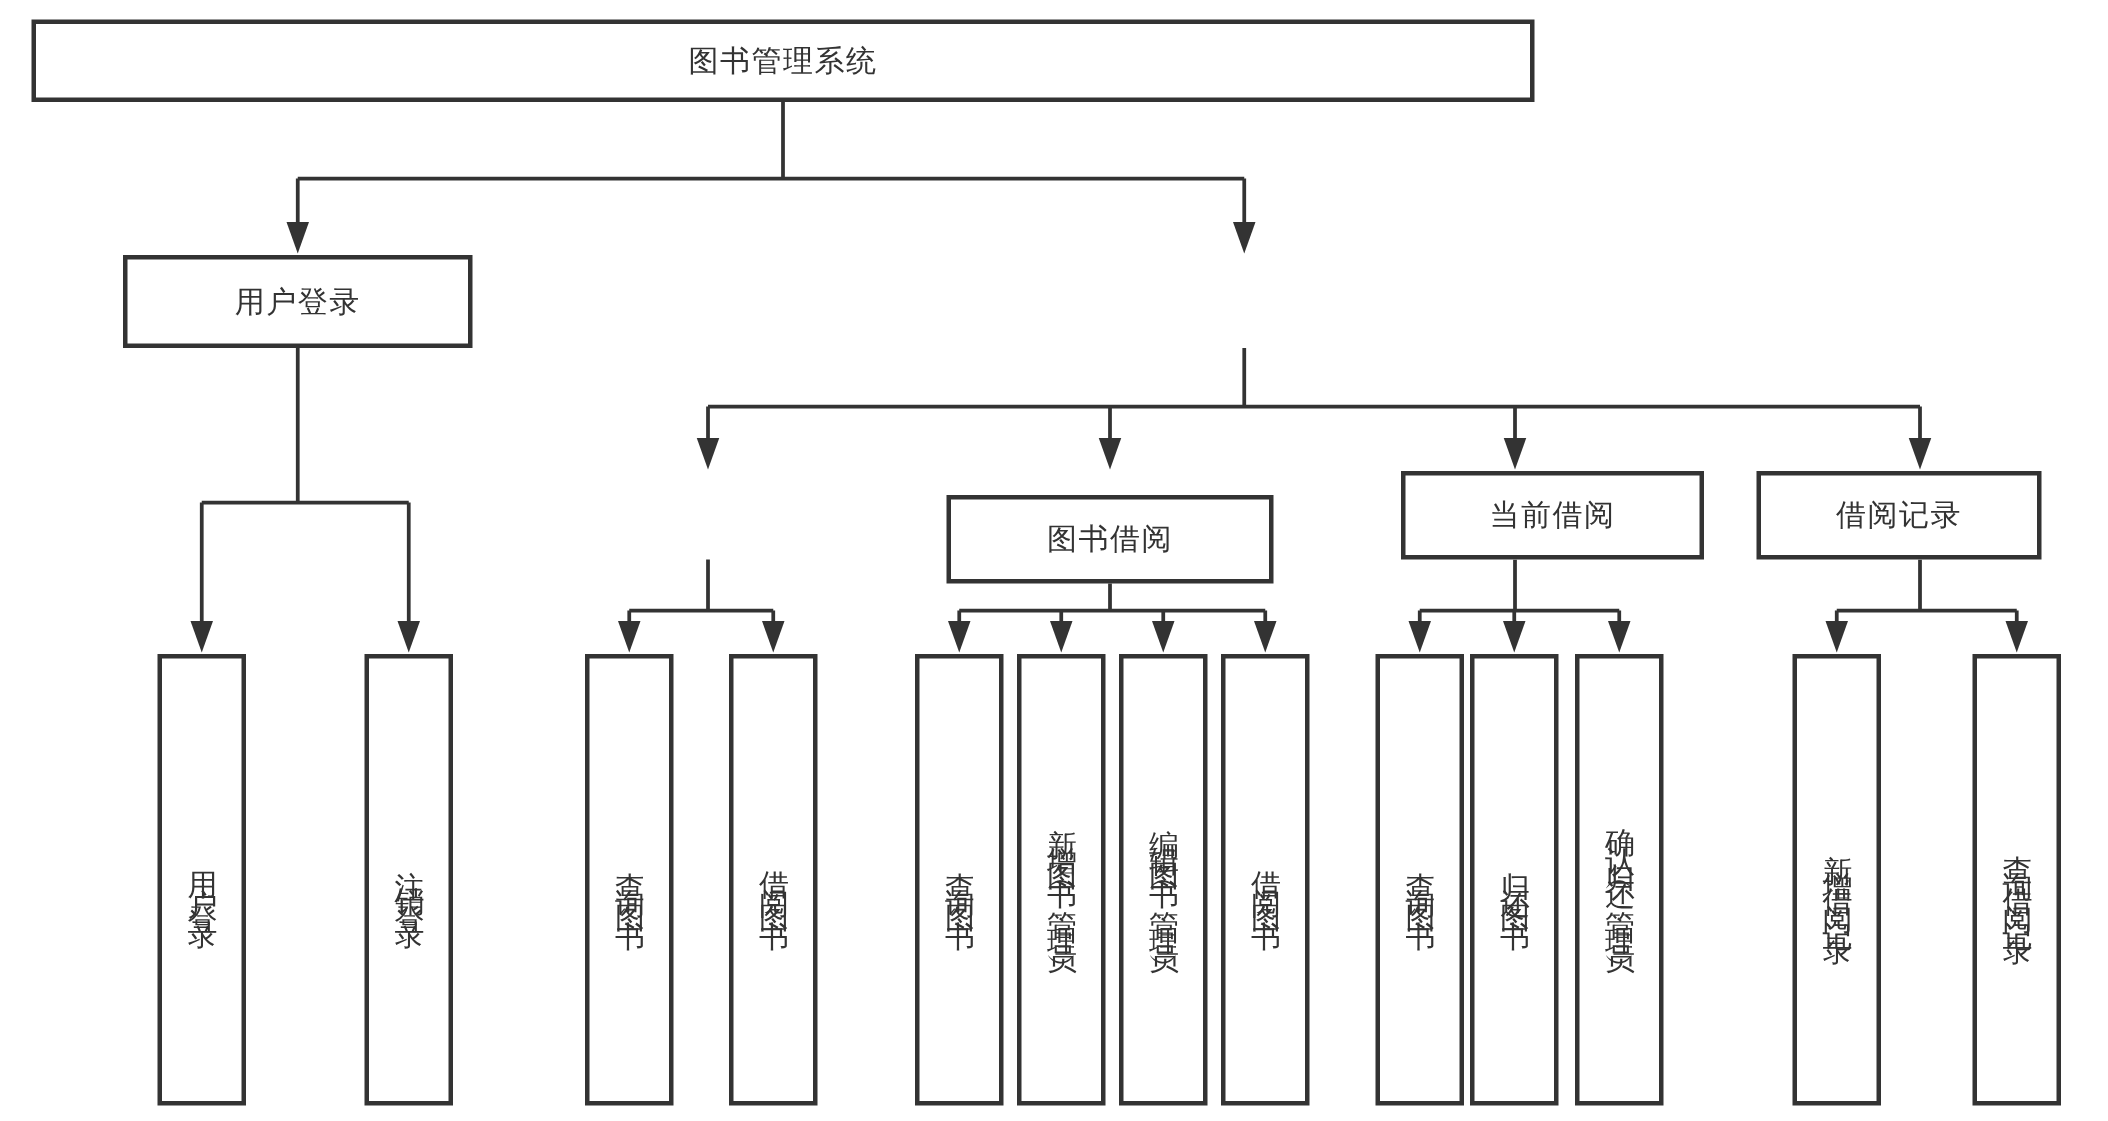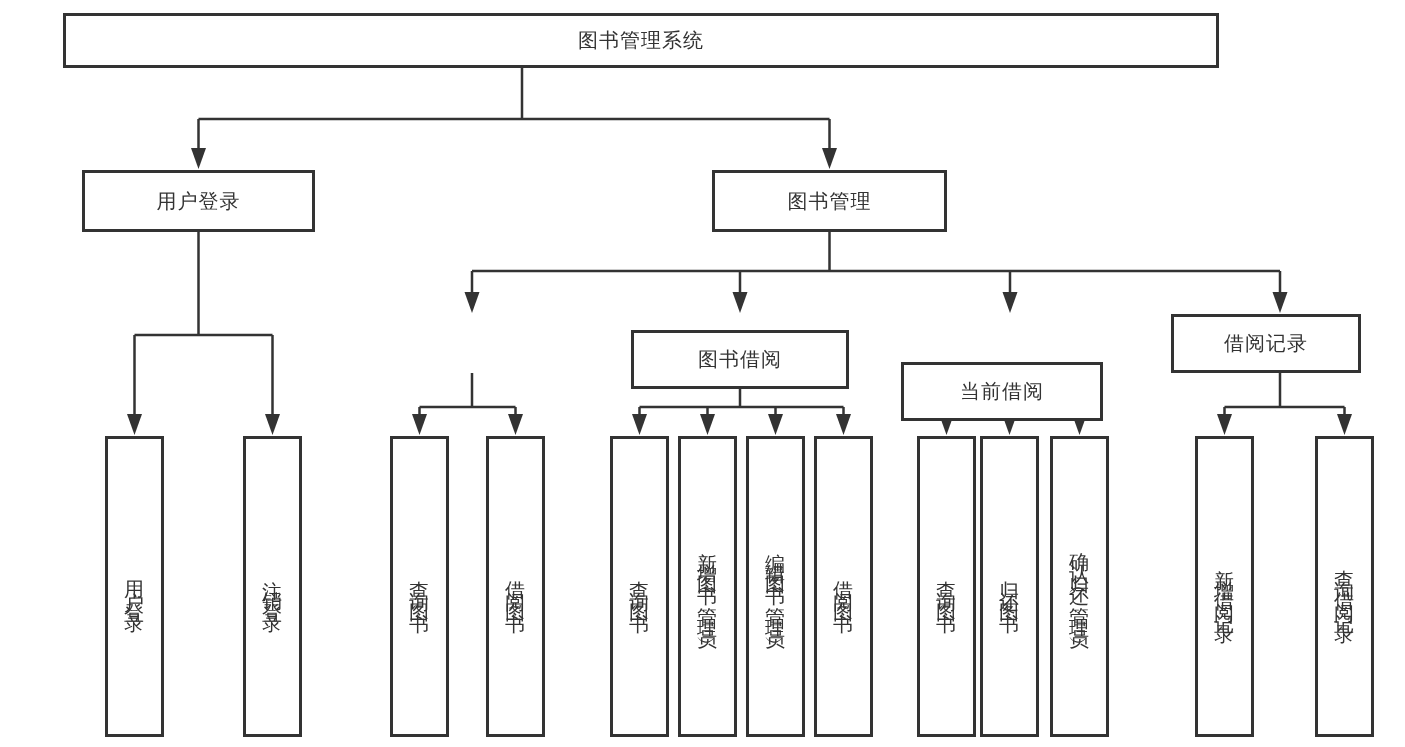--- a/index.html
+++ b/index.html
@@ -80,35 +80,32 @@
       <polygon points="768,414 783,414 775.5,435"></polygon>
       <polygon points="836,414 851,414 843.5,435"></polygon>
       <polygon points="939,414 954,414 946.5,435"></polygon>
       <polygon points="1002,414 1017,414 1009.5,435"></polygon>
       <polygon points="1072,414 1087,414 1079.5,435"></polygon>
       <polygon points="1217,414 1232,414 1224.5,435"></polygon>
       <polygon points="1337,414 1352,414 1344.5,435"></polygon>
     </g>
   </svg>
 
-  <div class="node" style="left:21px; top:13px; width:1156px; height:55px;margin-left:42px;">
+  <div class="node" style="left:21px; top:13px; width:1002px; height:55px;">
     <span class="htext">图书管理系统</span>
   </div>
 
   <div class="node" style="left:82px; top:170px; width:233px; height:62px;">
     <span class="htext">用户登录</span>
   </div>
-  <div class="node" style="left:712px; top:170px; width:235px; height:62px;">
-    <span class="htext">图书管理</span>
-  </div>
 
   <div class="node" style="left:631px; top:330px; width:218px; height:59px;">
     <span class="htext">图书借阅</span>
   </div>
-  <div class="node" style="left:901px; top:314px; width:202px; height:59px;margin-top:48px;">
+  <div class="node" style="left:934px; top:314px; width:202px; height:59px;">
     <span class="htext">当前借阅</span>
   </div>
   <div class="node" style="left:1171px; top:314px; width:190px; height:59px;">
     <span class="htext">借阅记录</span>
   </div>
 
   <div class="node" style="left:105px; top:436px; width:59px; height:301px;">
     <span class="vtext">用户登录</span>
   </div>
   <div class="node" style="left:243px; top:436px; width:59px; height:301px;">

